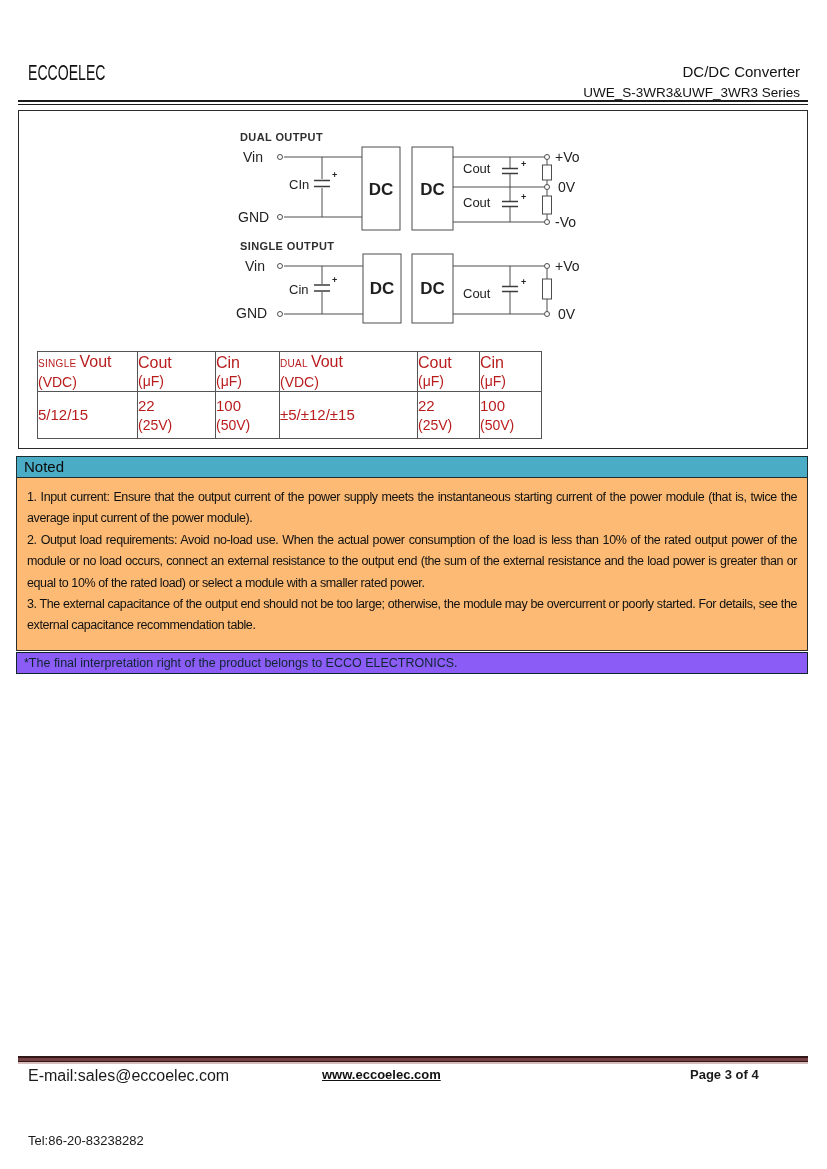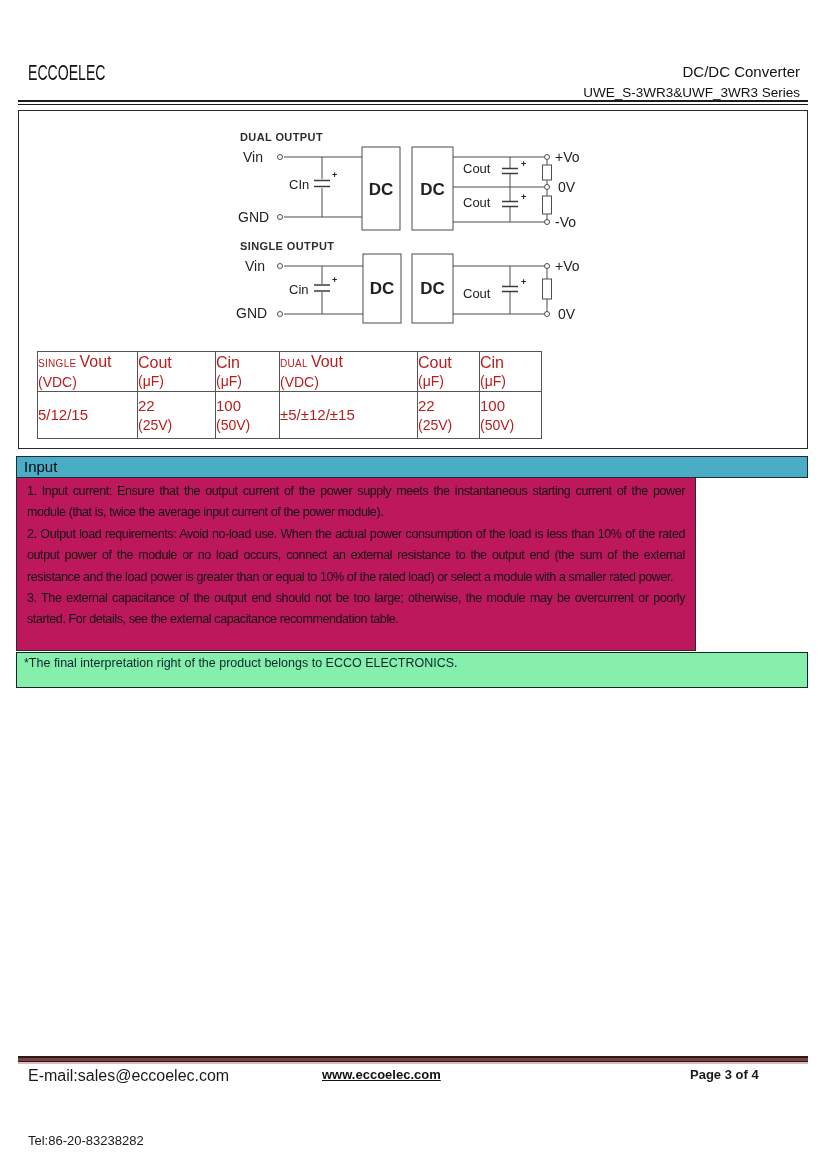--- a/index.html
+++ b/index.html
@@ -62,31 +62,31 @@
   .d1 { font-size:15px; line-height:20px; }
   .d2 { font-size:14px; line-height:19px; }
 
   
   .noted-bar {
     position:absolute; left:16px; top:456px; width:792px; height:22px;
     background:#4BACC6; border:1px solid #1c2e33;
     font-size:15px; line-height:20px; padding-left:7px; color:#0a0a0a;
   }
   .notes-box {
-    position:absolute; left:16px; top:478px; width:680px; height:173px;
-    border:1px solid #2b2b2b; border-top:none; background:#be185d;
-    padding:3px 10px 0 10px; overflow:hidden;
+    position:absolute; left:16px; top:478px; width:792px; height:173px;
+    border:1px solid #2b2b2b; border-top:none; background:#fdba74;
+    padding:9px 10px 0 10px; overflow:hidden;
   }
   .notes-box p {
     font-size:12.5px; letter-spacing:-0.4px; line-height:21.4px;
     text-align:justify; color:#111;
   }
   .footnote-bar {
-    position:absolute; left:16px; top:652px; width:792px; height:36px;
-    background:#86efac; border:1px solid #10262c;
+    position:absolute; left:16px; top:652px; width:792px; height:22px;
+    background:#8b5cf6; border:1px solid #10262c;
     font-size:12.5px; line-height:20px; padding-left:7px; color:#0e2630;
   }
   
   .footer-rule {
     position:absolute; left:18px; top:1056px; width:790px; height:8px;
     background:linear-gradient(#301718 0 2px, #744042 2px 5px, #301718 5px 6px, #d9bcbd 6px 8px);
   }
   .f-email { position:absolute; left:28px;  top:1067px; font-size:16px; }
   .f-tel   { position:absolute; left:28px;  top:1086px; font-size:13px;margin-top:47px; }
   .f-web   { position:absolute; left:322px; top:1067px; font-size:13px; font-weight:bold; text-decoration:underline; color:#111; }
@@ -248,21 +248,21 @@
         <div class="d2">(25V)</div>
       </td>
       <td>
         <div class="d1">100</div>
         <div class="d2">(50V)</div>
       </td>
     </tr>
   </tbody>
     </table>
 
-  <div class="noted-bar">Input</div>
+  <div class="noted-bar">Noted</div>
   <div class="notes-box">
     <p>1. Input current: Ensure that the output current of the power supply meets the instantaneous starting current of the power module (that is, twice the average input current of the power module).</p>
     <p>2. Output load requirements: Avoid no-load use. When the actual power consumption of the load is less than 10% of the rated output power of the module or no load occurs, connect an external resistance to the output end (the sum of the external resistance and the load power is greater than or equal to 10% of the rated load) or select a module with a smaller rated power.</p>
     <p>3. The external capacitance of the output end should not be too large; otherwise, the module may be overcurrent or poorly started. For details, see the external capacitance recommendation table.</p>
   </div>
   <div class="footnote-bar">*The final interpretation right of the product belongs to ECCO ELECTRONICS.</div>
 
   <div class="footer-rule"></div>
   <div class="f-email">E-mail:sales@eccoelec.com</div>
   <div class="f-tel">Tel:86-20-83238282</div>

